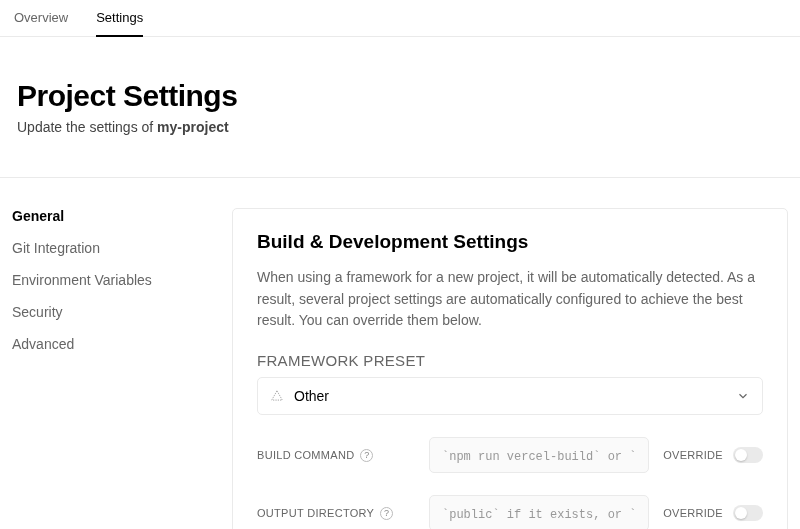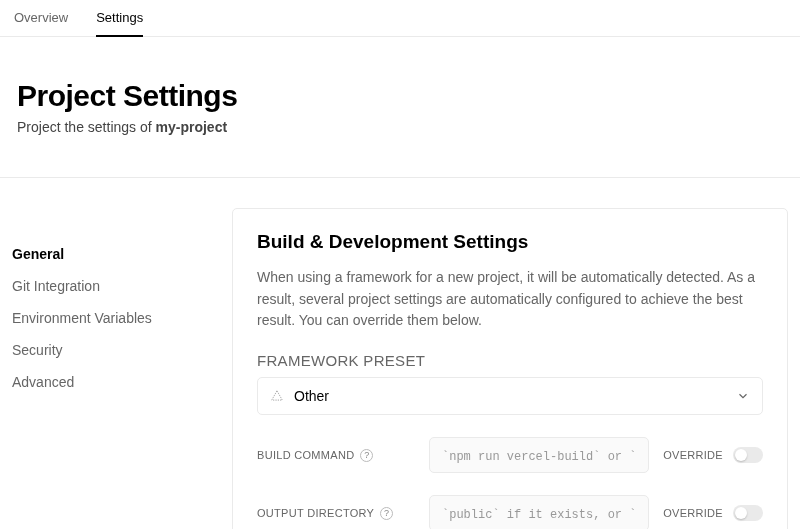--- a/index.html
+++ b/index.html
@@ -61,21 +61,20 @@
     gap: 16px;
     font-size: 14px;
   }
   .sidebar .side-item {
     color: #666;
     cursor: pointer;
   }
   .sidebar .side-item.active {
     color: #000;
     font-weight: 600;
-    margin-top: 38px;
   }
   .main {
     flex: 1;
   }
   .card {
     border: 1px solid #eaeaea;
     border-radius: 5px;
     padding: 22px 24px;
   }
   .card-title {
@@ -201,21 +200,21 @@
 <body>
 
 <div class="topnav">
   <div class="tab">Overview</div>
   <div class="tab active">Settings</div>
 </div>
 
 <div class="header-area">
   <h1 class="page-title">Project Settings</h1>
   <div class="page-sub">
-    <span>Project the settings of </span><span class="proj">my-project</span>
+    <span>Update the settings of </span><span class="proj">my-project</span>
   </div>
 </div>
 
 <hr class="divider">
 
 <div class="content">
   <div class="sidebar">
     <div class="side-item active">General</div>
     <div class="side-item">Git Integration</div>
     <div class="side-item">Environment Variables</div>

